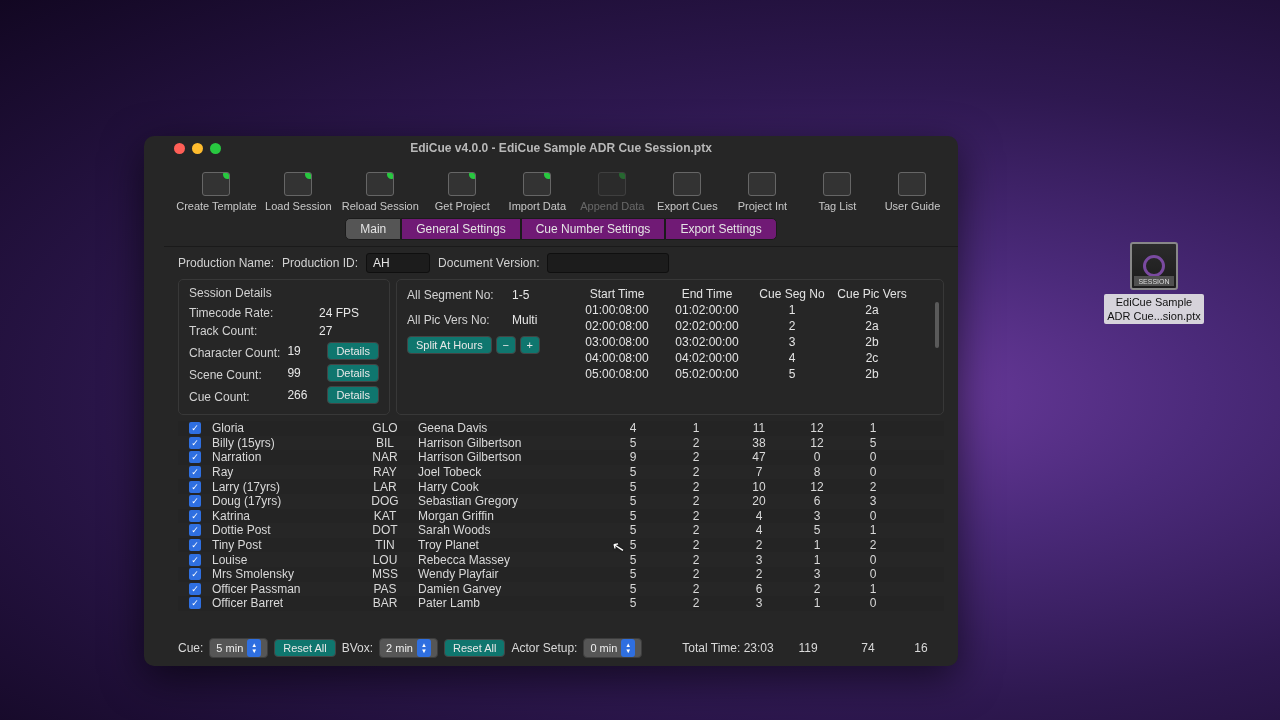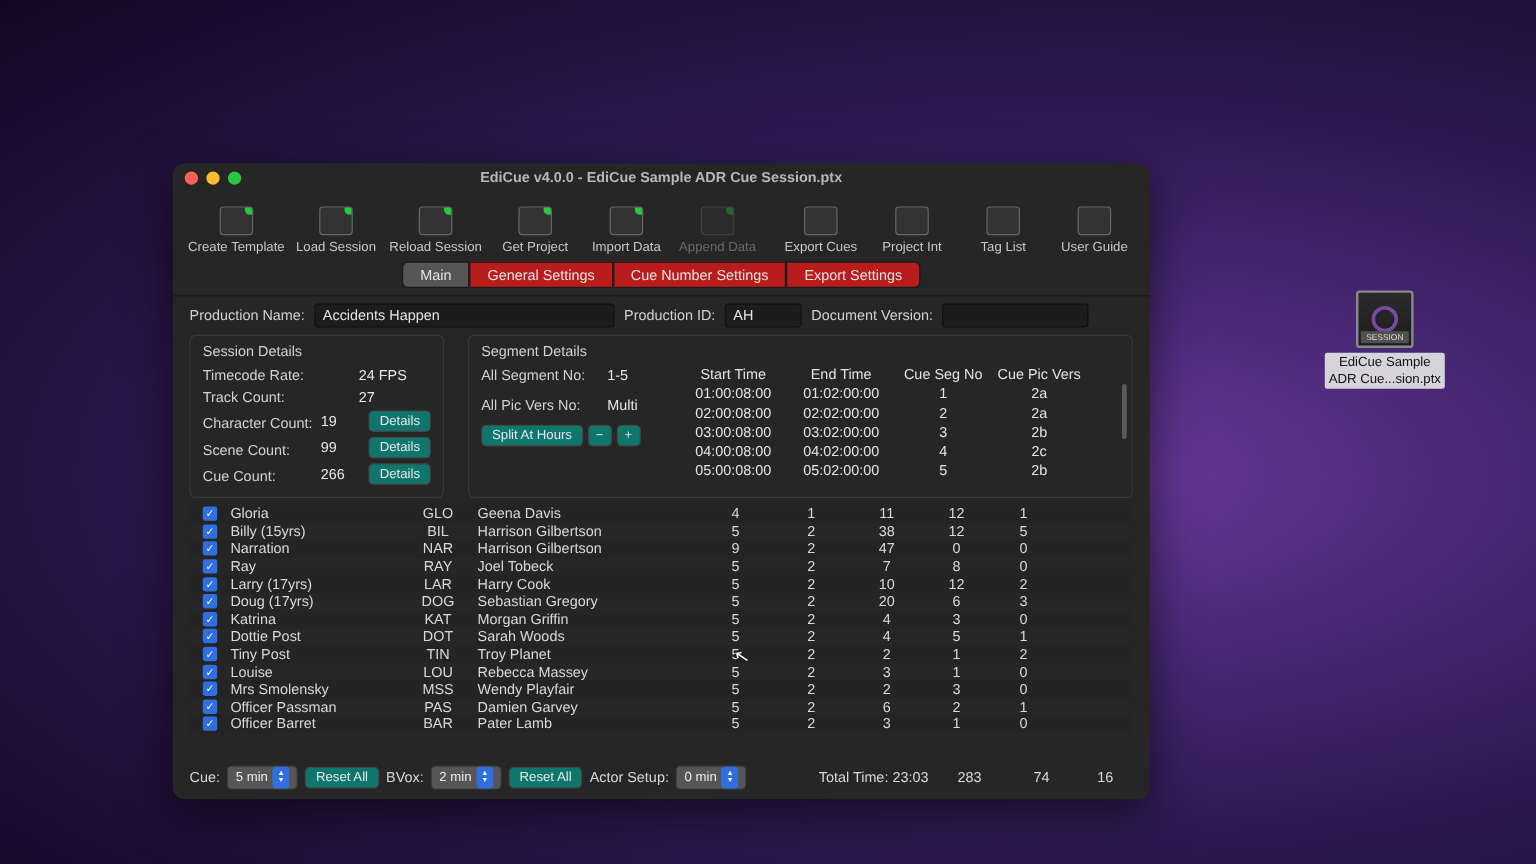--- a/index.html
+++ b/index.html
@@ -17,54 +17,54 @@
     background: linear-gradient(#2b2b2b,#1c1c1c); display:flex; align-items:center; justify-content:center; position:relative;
   }
   .desktop-item .ring { width:22px; height:22px; border:3px solid #7a4aa0; border-radius:50%; }
   .desktop-item .banner { position:absolute; bottom:2px; left:2px; right:2px; height:10px; background:#505050; font-size:7px; color:#ddd; display:flex; align-items:center; justify-content:center; }
   .desktop-item .label { background: rgba(230,230,230,.9); color:#111; font-size:11px; line-height:14px; padding:1px 3px; border-radius:2px; display:inline-block; }
 
   
   .window {
     position:absolute; top:136px; left:144px; width:814px; height:530px;
     background:#262626; border-radius:10px; box-shadow:0 12px 40px rgba(0,0,0,.6);
-    display:flex; flex-direction:column;
+    display:flex; flex-direction:column;padding-left:20px;
   }
   .titlebar { height:24px; display:flex; align-items:center; position:relative; }
   .traffic { display:flex; gap:7px; margin-left:10px; }
   .dot { width:11px; height:11px; border-radius:50%; }
   .dot.red { background:#ff5f57; } .dot.yellow { background:#febc2e; } .dot.green { background:#28c840; }
   .title { position:absolute; left:0; right:0; text-align:center; font-size:12px; font-weight:600; color:#b8b8b8; }
 
   
   .toolbar { height:54px; display:flex; align-items:flex-end; padding:0 8px 2px; gap:0;justify-content:center; }
   .tool { display:flex; flex-direction:column; align-items:center; width:90px; cursor:pointer; }
   .tool.small { width:76px; }
   .tool .ticon { width:28px; height:24px; border:1px solid #666; border-radius:3px; background:#333; margin-bottom:4px; position:relative; overflow:hidden; }
   .tool .ticon::after { content:""; position:absolute; top:-3px; right:-3px; width:9px; height:9px; background:#28c840; border-radius:50%; }
   .tool.nogreen .ticon::after { display:none; }
   .tool.disabled { opacity:.4; }
   .tool .tlabel { font-size:11px; color:#c7c7c7; white-space:nowrap; }
 
   
   .tabbar { display:flex; justify-content:center; gap:0; padding:4px 0 6px; border-bottom:1px solid #1a1a1a; }
-  .tab { padding:3px 14px; font-size:12px; color:#e4e4e4; background:#b91c1c; border:1px solid #1b1b1b; cursor:pointer; }
+  .tab { padding:3px 14px; font-size:12px; color:#e4e4e4; background:#701a75; border:1px solid #1b1b1b; cursor:pointer; }
   .tab:first-child { border-radius:5px 0 0 5px; }
   .tab:last-child { border-radius:0 5px 5px 0; }
   .tab.active { background:#555; }
 
   
   .content { padding:6px 14px 8px; display:flex; flex-direction:column; gap:6px; flex:1; overflow:hidden; }
   .inforow { display:flex; align-items:center; gap:8px; }
   .inforow .label { font-size:12px; color:#d2d2d2; }
   .tfield { background:#1c1c1c; border:1px solid #0f0f0f; height:20px; padding:0 6px; color:#e5e5e5; font-size:12px; border-radius:3px; display:flex; align-items:center; }
 
   .panel { border:1px solid #383838; border-radius:5px; padding:6px 10px 8px; }
   .panel-title { font-size:12px; color:#d2d2d2; margin-bottom:4px; }
-  .two-cols { display:flex; gap:20px; }
+  .two-cols { display:flex; gap:6px; }
   .sess { width:212px; }
   .kv { display:flex; align-items:flex-end; justify-content:space-between; padding:2px 0; }
   .kv .k { font-size:12px; color:#d2d2d2; }
   .kv .v { font-size:12px; color:#e8e8e8; width:32px; text-align:left; }
   .kv .btn { margin-left:4px; }
 
   .btn { background:#0f766e; border:1px solid #444; color:#e8e8e8; font-size:11px; height:18px; padding:0 8px; border-radius:4px; display:inline-flex; align-items:center; cursor:pointer; }
   .sq { width:20px; justify-content:center; padding:0; }
 
   .select {
@@ -171,21 +171,20 @@
   <div class="tabbar">
     <div class="tab active">Main</div>
     <div class="tab">General Settings</div>
     <div class="tab">Cue Number Settings</div>
     <div class="tab">Export Settings</div>
   </div>
 
   <div class="content">
     <div class="inforow">
       <span class="label">Production Name:</span>
-      <div class="tfield" style="width:250px">Accidents Happen</div>
       <span class="label">Production ID:</span>
       <div class="tfield" style="width:64px">AH</div>
       <span class="label">Document Version:</span>
       <div class="tfield" style="width:122px"></div>
     </div>
 
     <div class="two-cols">
       <div class="panel sess">
         <div class="panel-title">Session Details</div>
         <div class="kv">
@@ -213,21 +212,20 @@
         <div class="kv">
             <span class="k">Cue Count:</span>
             <span style="display:flex;align-items:center;gap:4px">
               <span class="v">266</span>
               <span class="btn">Details</span>
             </span>
           </div>
       </div>
 
       <div class="panel seg">
-        <div class="panel-title">Segment Details</div>
         <div class="seg-top">
           <div class="seg-left">
             <div class="kv">
                 <span class="k">All Segment No:</span>
                 <span class="v">1-5</span>
               </div>
             <div class="kv">
                 <span class="k">All Pic Vers No:</span>
                 <span class="v">Multi</span>
               </div>
@@ -471,21 +469,21 @@
         </span>
       <span class="btn">Reset All</span>
       <span>Actor Setup:</span>
       <span class="select">
           <span>0 min</span>
           <span class="arrows">▲<br>▼</span>
         </span>
       <span class="spacer"></span>
       <div class="totals">
         <div>Total Time: 23:03</div>
-        <div>283</div>
+        <div>119</div>
         <div>74</div>
         <div>16</div>
       </div>
     </div>
   </div>
 </div>
 
 <div class="cursor">↖</div>
 
 </body></html>

